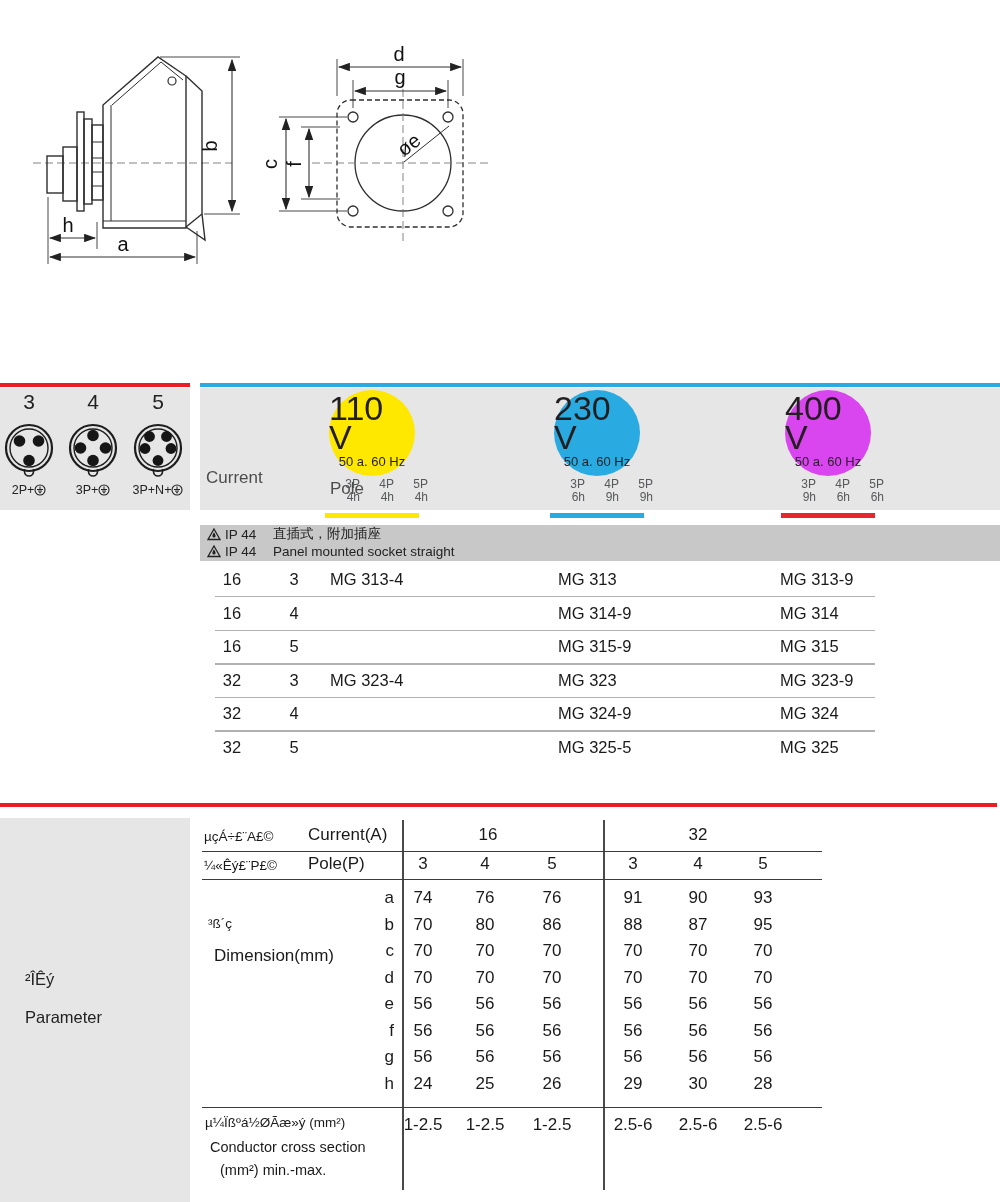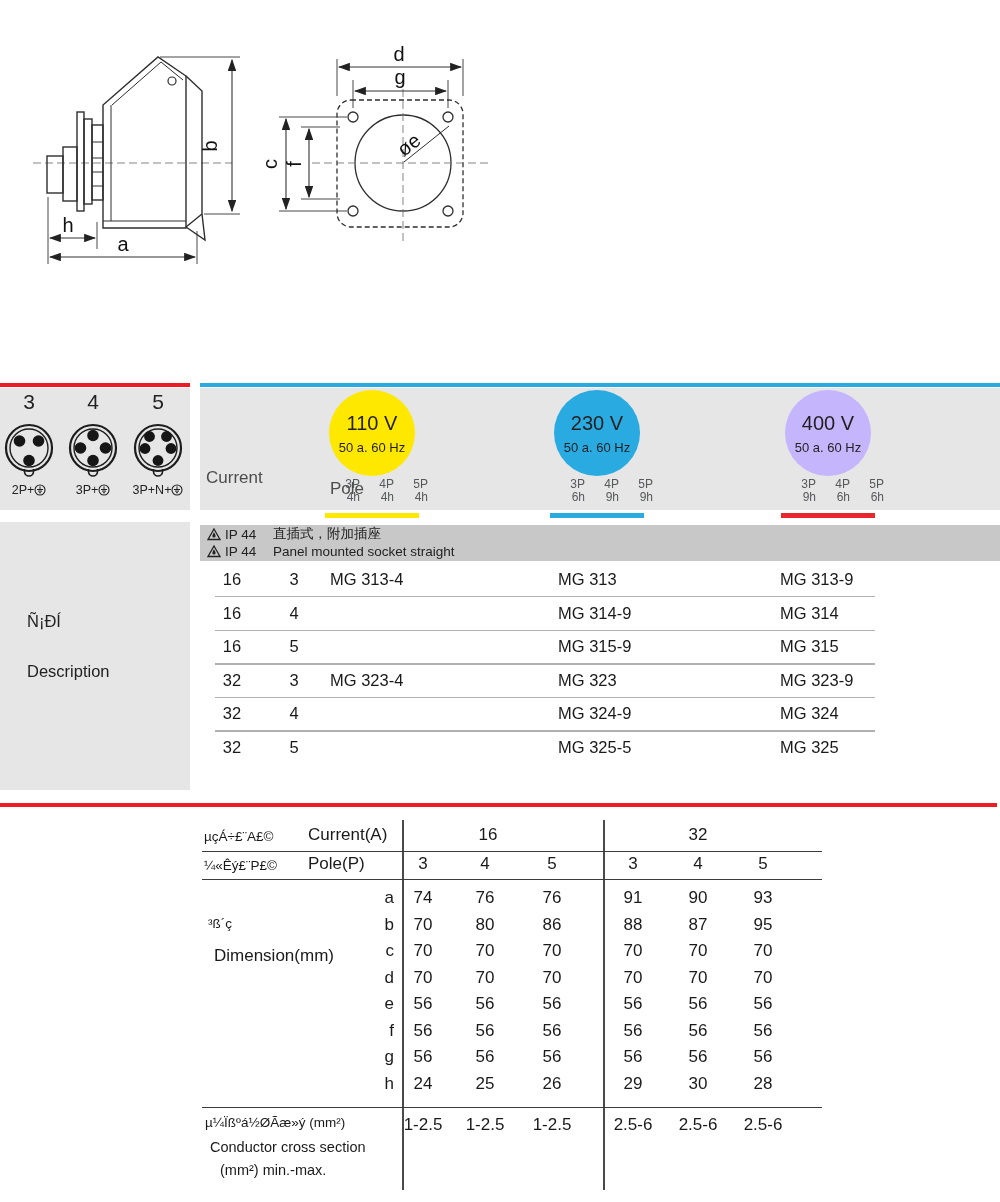--- a/index.html
+++ b/index.html
@@ -7,21 +7,21 @@
         font-family:"Liberation Sans",sans-serif;color:#1a1a1a;}
   .abs{position:absolute;}
   .panel{position:absolute;background:#e6e6e6;}
   .accent{position:absolute;height:4px;}
   .num-big{position:absolute;font-size:21px;color:#222;text-align:center;}
   .pinlabel{position:absolute;font-size:12.5px;color:#222;text-align:center;white-space:nowrap;}
   .hdrlabel{position:absolute;font-size:17px;color:#4d4d4d;}
   .vgroup{position:absolute;top:0;width:160px;height:130px;}
   .vcircle{position:absolute;left:37px;top:2px;width:86px;height:86px;border-radius:50%;
            display:flex;flex-direction:column;align-items:center;justify-content:center;color:#231f20;}
-  .vvolt{font-size:20px;line-height:29px;}
+  .vvolt{font-size:34px;line-height:29px;}
   .vfreq{font-size:13px;line-height:20px;}
   .vcol{position:absolute;top:90px;width:44px;font-size:12px;line-height:12.5px;color:#57585a;text-align:right;}
   .vunder{position:absolute;left:33px;top:125px;width:94px;height:5px;}
   .sidecn{position:absolute;font-size:16.5px;color:#222;}
   .sideen{position:absolute;font-size:16.5px;color:#222;}
   #ip-band{position:absolute;left:200px;top:525px;width:800px;height:36px;background:#c8c8c8;
            display:flex;flex-direction:column;justify-content:center;padding-left:7px;box-sizing:border-box;}
   .iprow{display:flex;align-items:center;height:17.5px;font-size:13.5px;color:#222;}
   .iprow .ipnum{margin-left:4px;width:48px;}
   #desc-table{position:absolute;left:200px;top:563px;width:700px;height:203px;}
@@ -235,44 +235,40 @@
           <div>9h</div>
         </div>
       <div class="vcol" style="left:92px;">
           <div>5P</div>
           <div>9h</div>
         </div>
       <div class="vunder" style="background: rgb(41, 171, 226);"></div>
     </div>
 
     <div class="vgroup" style="left:548px;">
-      <div class="vcircle" style="background: #c4b5fd;">
+      <div class="vcircle" style="background: #d946ef;">
         <span class="vvolt">400 V</span>
         <span class="vfreq">50 a. 60 Hz</span>
       </div>
       <div class="vcol" style="left:24px;">
           <div>3P</div>
           <div>9h</div>
         </div>
       <div class="vcol" style="left:58px;">
           <div>4P</div>
           <div>6h</div>
         </div>
       <div class="vcol" style="left:92px;">
           <div>5P</div>
           <div>6h</div>
         </div>
       <div class="vunder" style="background: rgb(232, 38, 45);"></div>
     </div>
   </div>
 
-  <div class="panel" style="left:0;top:522px;width:190px;height:268px;">
-    <div class="sidecn" style="left:27px;top:90px;">Ñ¡ÐÍ</div>
-    <div class="sideen" style="left:27px;top:140px;">Description</div>
-  </div>
 
   <div id="ip-band">
     <div class="iprow">
       <svg width="14" height="13" viewBox="0 0 14 13">
           <polygon points="7,1 13,11.5 1,11.5" fill="none" stroke="#222" stroke-width="1.3"></polygon>
           <path d="M7,4.2 C5.9,6.2 5.4,7.1 5.4,7.9 a1.6,1.6 0 0 0 3.2,0 C8.6,7.1 8.1,6.2 7,4.2 Z" fill="#222"></path>
         </svg>
       <span class="ipnum">IP 44</span>
       <span>直插式，附加插座</span>
     </div>
@@ -331,20 +327,24 @@
     </div>
     <div class="dsep" style="top:33px;"></div>
     <div class="dsep" style="top:66.6px;"></div>
     <div class="dsep" style="top:100.2px;"></div>
     <div class="dsep" style="top:133.8px;"></div>
     <div class="dsep" style="top:167.4px;"></div>
   </div>
 
   <div class="accent" style="left: 0px; top: 803px; width: 997px; background: rgb(237, 28, 36);"></div>
 
+  <div class="panel" style="left:0;top:818px;width:190px;height:384px;">
+    <div class="sidecn" style="left:25px;top:152px;">²ÎÊý</div>
+    <div class="sideen" style="left:25px;top:190px;">Parameter</div>
+  </div>
 
   <div id="param-table">
     <div class="vline" style="left:202px;"></div>
     <div class="vline" style="left:403px;"></div>
     <div class="hline" style="top:33px;"></div>
     <div class="hline" style="top:61px;"></div>
     <div class="hline" style="top:289px;"></div>
 
     <div class="garb" style="left:4px;top:11px;">µçÁ÷£¨A£©</div>
     <div class="plabel" style="left:108px;top:7px;text-align:center;">Current(A)</div>

